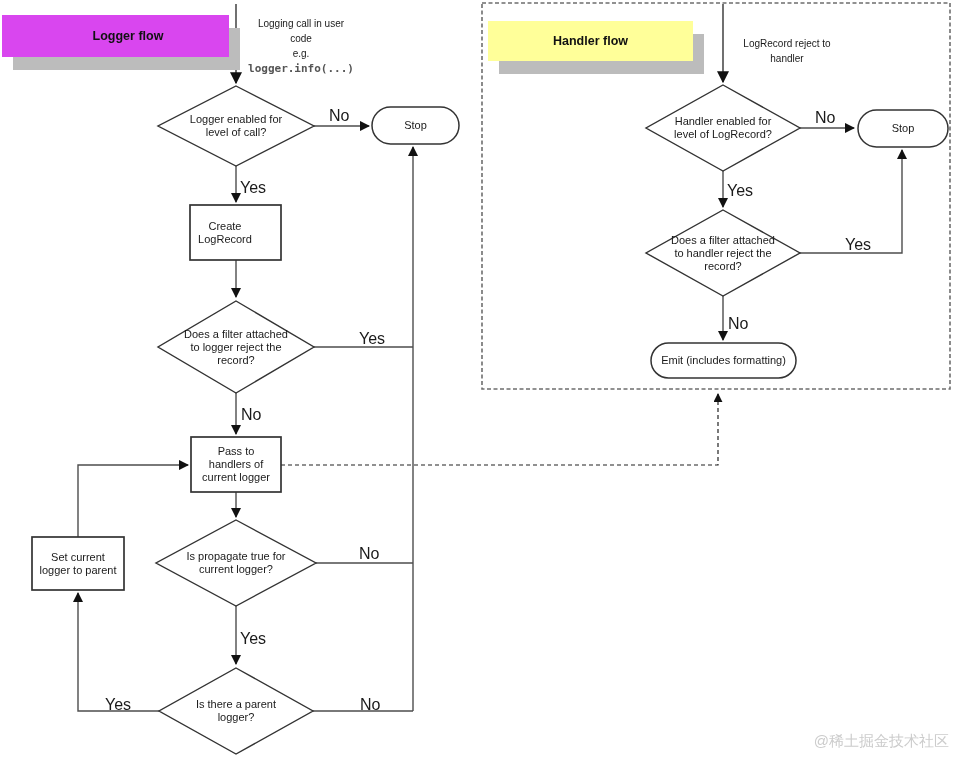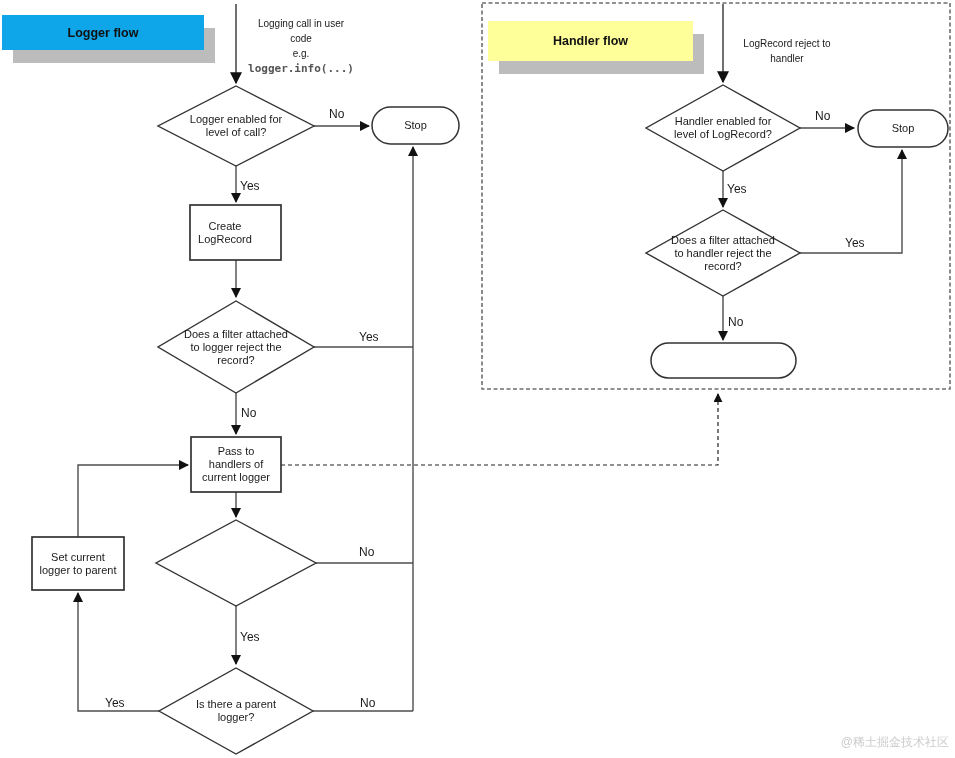--- a/index.html
+++ b/index.html
@@ -18,21 +18,21 @@
     line-height:13px;
     color:#1a1a1a;
     text-align:center;
   }
   .node-txt{
     display:flex;align-items:center;justify-content:center;
     text-align:center;
   }
   .edge-label{
     position:absolute;
-    font-size:12px;
+    font-size:16px;
     color:#1a1a1a;
     white-space:nowrap;
   }
   .flow-label{
     position:absolute;
     display:flex;align-items:center;justify-content:center;
     font-weight:bold;
     font-size:12.5px;
     color:#111;
   }
@@ -46,21 +46,21 @@
   .entry-txt{
     position:absolute;
     font-size:10px;
     line-height:15px;
     text-align:center;
     white-space:pre-line;
     color:#1a1a1a;
   }
   .watermark{
     position:absolute;
-    font-size:12px;
+    font-size:15px;
     color:#cccccc;
     white-space:nowrap;
   }
 </style>
 </head>
 <body>
 
 <div class="stage">
 
   <svg width="955" height="758" viewBox="0 0 955 758">
@@ -102,21 +102,21 @@
     <polygon points="236,520 316,563 236,606 156,563" fill="#ffffff" stroke="#333" stroke-width="1.4"></polygon>
     <polygon points="236,668 313,711 236,754 159,711" fill="#ffffff" stroke="#333" stroke-width="1.4"></polygon>
     <rect x="32" y="537" width="92" height="53" fill="#ffffff" stroke="#333" stroke-width="1.7"></rect>
 
     <polygon points="723,85 800,128 723,171 646,128" fill="#ffffff" stroke="#333" stroke-width="1.4"></polygon>
     <rect x="858" y="110" width="90" height="37" rx="18.5" fill="#ffffff" stroke="#333" stroke-width="1.5"></rect>
     <polygon points="723,210 800,253 723,296 646,253" fill="#ffffff" stroke="#333" stroke-width="1.4"></polygon>
     <rect x="651" y="343" width="145" height="35" rx="17.5" fill="#ffffff" stroke="#333" stroke-width="1.5"></rect>
   </svg>
 
-  <div class="flow-label" style="left:2px;top:15px;width:202px;height:35px;background:#0ea5e9;box-shadow:11px 13px 0 #bcbcbc;">
+  <div class="flow-label" style="left:2px;top:15px;width:202px;height:42px;background:#d946ef;box-shadow:11px 13px 0 #bcbcbc;padding-left:25px;">
     <span>Logger flow</span>
   </div>
 
   <div class="flow-label" style="left:488px;top:21px;width:205px;height:40px;background:#ffff99;box-shadow:11px 13px 0 #bcbcbc;">
     <span>Handler flow</span>
   </div>
 
   <div class="entry-txt" style="left:240px;top:16px;width:122px;">Logging call in user
 code
 e.g.</div>
@@ -128,40 +128,43 @@
 level of call?</div>
   <div class="abs node-txt txt" style="left:372px;top:107px;width:87px;height:37px;">Stop</div>
   <div class="abs node-txt txt" style="left:190px;top:205px;width:70px;height:55px;">Create
 LogRecord</div>
   <div class="abs node-txt txt" style="left:158px;top:301px;width:156px;height:92px;">Does a filter attached
 to logger reject the
 record?</div>
   <div class="abs node-txt txt" style="left:191px;top:437px;width:90px;height:55px;">Pass to
 handlers of
 current logger</div>
+  <div class="abs node-txt txt" style="left:156px;top:520px;width:160px;height:86px;">Is propagate true for
+current logger?</div>
   <div class="abs node-txt txt" style="left:32px;top:537px;width:92px;height:53px;">Set current
 logger to parent</div>
   <div class="abs node-txt txt" style="left:159px;top:668px;width:154px;height:86px;">Is there a parent
 logger?</div>
 
   <div class="edge-label" style="left:329px;top:107px;">No</div>
   <div class="edge-label" style="left:240px;top:179px;">Yes</div>
   <div class="edge-label" style="left:359px;top:330px;">Yes</div>
   <div class="edge-label" style="left:241px;top:406px;">No</div>
   <div class="edge-label" style="left:359px;top:545px;">No</div>
   <div class="edge-label" style="left:240px;top:630px;">Yes</div>
   <div class="edge-label" style="left:105px;top:696px;">Yes</div>
   <div class="edge-label" style="left:360px;top:696px;">No</div>
 
   <div class="abs node-txt txt" style="left:646px;top:85px;width:154px;height:86px;">Handler enabled for
 level of LogRecord?</div>
   <div class="abs node-txt txt" style="left:858px;top:110px;width:90px;height:37px;">Stop</div>
   <div class="abs node-txt txt" style="left:646px;top:210px;width:154px;height:86px;">Does a filter attached
 to handler reject the
 record?</div>
+  <div class="abs node-txt txt" style="left:651px;top:343px;width:145px;height:35px;">Emit (includes formatting)</div>
 
   <div class="edge-label" style="left:815px;top:109px;">No</div>
   <div class="edge-label" style="left:727px;top:182px;">Yes</div>
   <div class="edge-label" style="left:845px;top:236px;">Yes</div>
   <div class="edge-label" style="left:728px;top:315px;">No</div>
 
   <div class="watermark" style="right:6px;bottom:7px;">@稀土掘金技术社区</div>
 
 </div>
 

